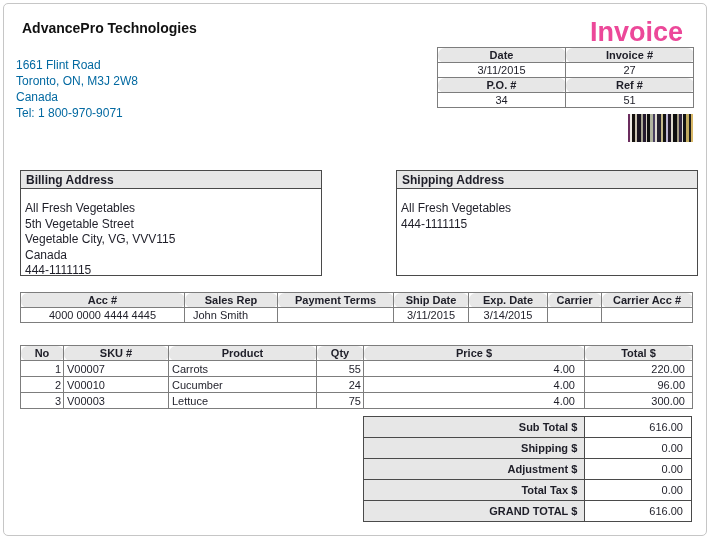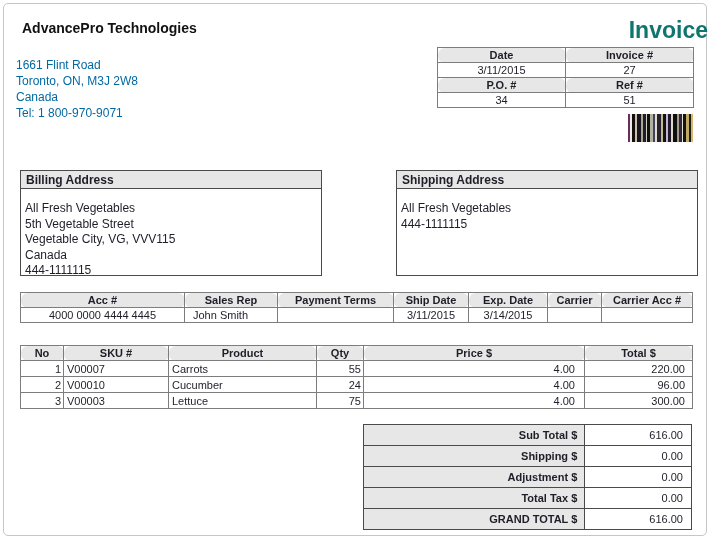--- a/index.html
+++ b/index.html
@@ -7,21 +7,21 @@
   body { font-family:"Liberation Sans", sans-serif; color:#1e1e28; }
   .page { position:relative; width:711px; height:540px; background:#fff; overflow:hidden; }
   .frame { position:absolute; left:3px; top:3px; right:4px; bottom:4px;
            border:1px solid #c6c6c6; border-radius:5px; pointer-events:none; }
 
   
   .company-name { position:absolute; left:22px; top:20px; font-size:14px; font-weight:bold; color:#111; }
   .company-address { position:absolute; left:16px; top:57px; font-size:12px; line-height:16px; color:#0369a1; }
 
   
-  .invoice-title { position:absolute; right:3px; top:17px; font-size:23px; font-weight:bold; color:#0f766e; }
+  .invoice-title { position:absolute; right:28px; top:17px; font-size:27px; font-weight:bold; color:#ec4899; }
 
   
   table.grid { border-collapse:collapse; table-layout:fixed; font-size:11px; }
   table.grid td { border:1px solid #7d7d7d; height:15px; overflow:hidden; white-space:nowrap; }
   table.grid { border:1px solid #4a4a4a; }
   td.hd { background:#e7e7e7; font-weight:bold; text-align:center;border-radius:7px; }
   td.vl { background:#fff; text-align:center; }
   .info-table { position:absolute; left:437px; top:47px; width:256px; }
 
   
@@ -217,21 +217,21 @@
         <td class="r0">3</td>
         <td class="l2">V00003</td>
         <td class="l2">Lettuce</td>
         <td class="r0">75</td>
         <td class="rp">4.00</td>
         <td class="rt">300.00</td>
       </tr>
     </tbody>
   </table>
 
-  <table class="totals-table" style="border-collapse:collapse; font-size:11px;margin-top:8px;">
+  <table class="totals-table" style="border-collapse:collapse; font-size:11px;">
     <tbody>
       <tr>
         <td class="tl">Sub Total $</td>
         <td class="tv">616.00</td>
       </tr>
       <tr>
         <td class="tl">Shipping $</td>
         <td class="tv">0.00</td>
       </tr>
       <tr>

